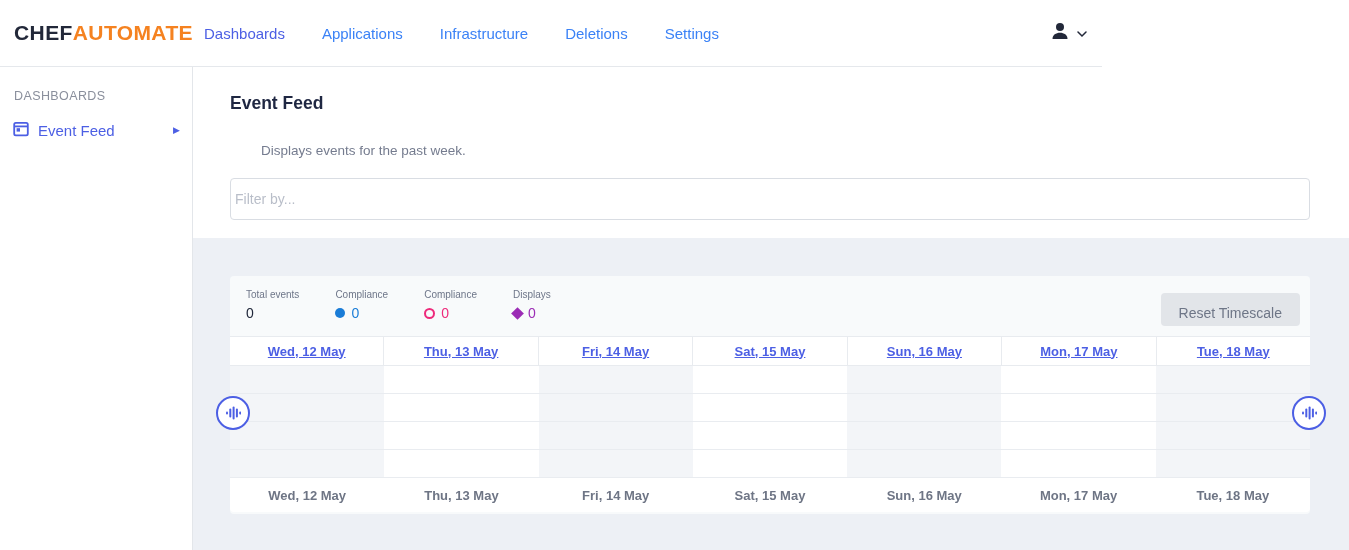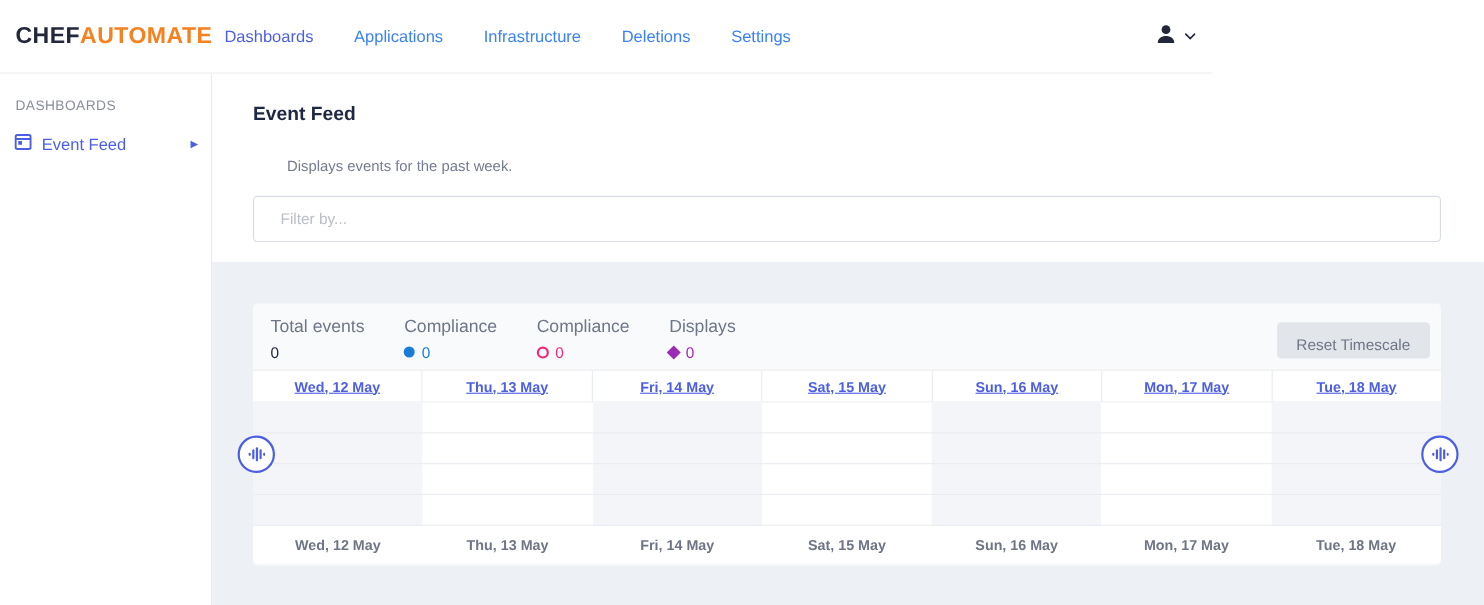--- a/index.html
+++ b/index.html
@@ -35,35 +35,35 @@
     color:#4c5fe4; font-size:15px; cursor:pointer;
   }
   .sidebar-item .item-arrow { margin-left:auto; font-size:9px; line-height:1; }
 
   
   .content { position:absolute; top:67px; left:193px; width:1156px; height:483px; background:#fff; }
   .page-title { position:absolute; left:37px; top:26px; font-size:17.5px; font-weight:700; color:#1f2742; }
   .page-subtitle { position:absolute; left:37px; top:76px; font-size:13.5px; color:#757c8f;margin-left:31px; }
   .filter-input {
     position:absolute; left:37px; top:111px; width:1080px; height:42px;
-    border:1px solid #d9dde3; border-radius:4px; padding:0 24px;
+    border:1px solid #d9dde3; border-radius:4px; padding:0 4px;
     font-size:14px; color:#333a4d; font-family:"Liberation Sans", sans-serif;
     outline:none; background:#fff;
   }
   .filter-input::placeholder { color:#b9bec9; }
 
   .gray-section { position:absolute; left:0; top:171px; width:1156px; height:312px; background:#edf0f5; }
 
   
   .card {
     position:absolute; left:37px; top:38px; width:1080px; height:238px;
     background:#f8fafb; border-radius:4px;
   }
   .stats-row { position:relative; height:60px; padding:13px 16px 0; display:flex; gap:36px; }
-  .stat-label { font-size:16px; color:#6e7689; }
+  .stat-label { font-size:10px; color:#6e7689; }
   .stat-value { margin-top:5px; font-size:14px; display:flex; align-items:center; gap:6px; color:#20273a; }
   .val-creations { color:#1a7cd7; }
   .val-deletions { color:#ee2a7b; }
   .val-updates  { color:#9b2bb5; }
   .marker-circle  { width:10px; height:10px; border-radius:50%; background:#1a7cd7; }
   .marker-ring    { width:11px; height:11px; border-radius:50%; border:2px solid #ee2a7b; background:transparent; }
   .marker-diamond { width:9px; height:9px; background:#9b2bb5; transform:rotate(45deg); }
   .reset-btn {
     position:absolute; right:10px; top:17px; height:33px; padding:12px 18px;
     background:#e2e5e9; border:none; border-radius:4px;

